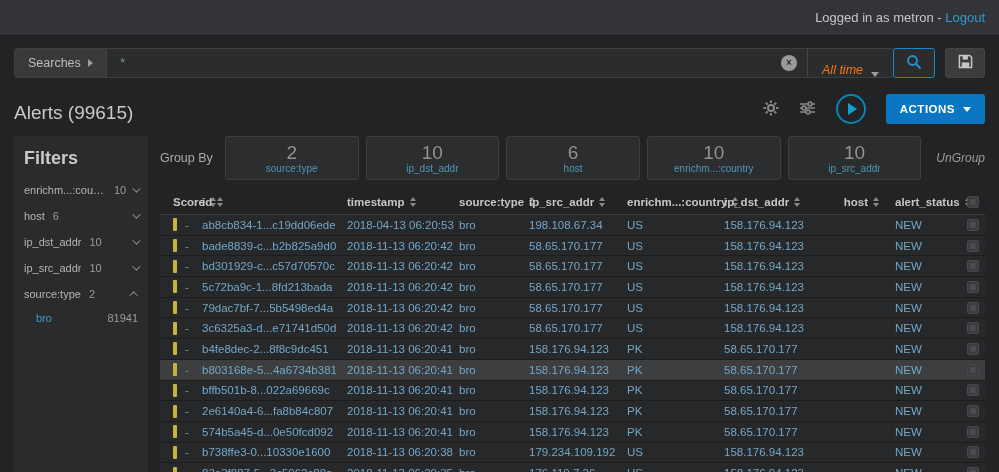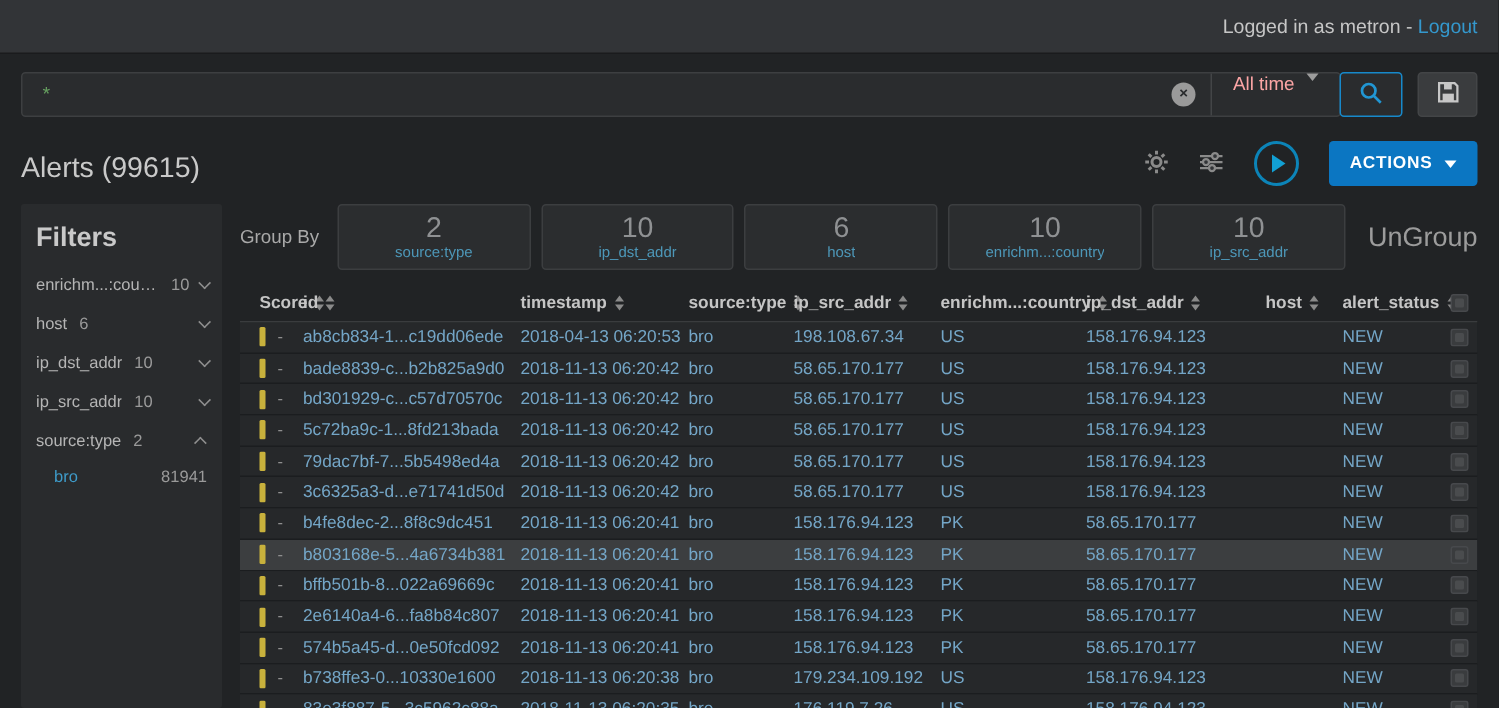--- a/index.html
+++ b/index.html
@@ -18,21 +18,21 @@
   
   .search-row { height:50px; padding:12px 14px 8px; display:flex; align-items:center; }
   .input-group { display:flex; flex:1; height:30px; border:1px solid #3d3f41; border-radius:3px; background:#2a2c2e; }
   .searches-btn { display:flex; align-items:center; gap:7px; padding:0 13px; background:#37393b; color:#bdbdbd;
                   font-size:12.5px; border:none; border-right:1px solid #434547; cursor:pointer; border-radius:3px 0 0 3px; font-family:inherit; }
   .caret-right { width:0; height:0; border-top:4px solid transparent; border-bottom:4px solid transparent; border-left:5px solid #9d9d9d; }
   .query-area { flex:1; display:flex; align-items:center; padding:0 12px; cursor:text; }
   .query-text { color:#66a060; font-size:13px; font-family:"Liberation Mono", monospace; }
   .clear-btn { width:16px; height:16px; border-radius:50%; background:#9a9a9a; color:#2a2c2e; font-size:10px; font-weight:bold;
                display:flex; align-items:center; justify-content:center; align-self:center; margin-right:10px; cursor:pointer; line-height:1; }
-  .time-seg { display:flex; align-items:flex-start; gap:8px; padding:0 14px; border-left:1px solid #434547; color:#fca5a5; font-size:12.5px; cursor:pointer; }
+  .time-seg { display:flex; align-items:flex-end; gap:8px; padding:0 14px; border-left:1px solid #434547; color:#f97316; font-size:12.5px; cursor:pointer;font-style:italic; }
   .caret-down { width:0; height:0; border-left:4px solid transparent; border-right:4px solid transparent; border-top:5px solid #9d9d9d; }
   .search-btn { width:42px; height:30px; margin-left:-1px; background:#2a2c2e; border:1px solid #1789cb; border-radius:3px;
                 display:flex; align-items:center; justify-content:center; cursor:pointer; z-index:2; }
   .save-btn { width:40px; height:30px; margin-left:10px; background:#3a3c3e; border:1px solid #434547; border-radius:3px;
               display:flex; align-items:center; justify-content:center; cursor:pointer; }
 
   
   .title-row { height:44px; padding:6px 14px; display:flex; align-items:flex-end; }
   .page-title { font-size:19px; font-weight:400; color:#c9c9c9; }
   .title-actions { margin-left:auto; display:flex; align-items:center; gap:20px; }
@@ -62,21 +62,21 @@
 
   
   .main { flex:1; display:flex; flex-direction:column; min-width:0; }
   .groupby-row { display:flex; align-items:center; gap:7px; margin-bottom:9px; }
   .groupby-label { font-size:12.5px; color:#a9a9a9; margin-right:5px; white-space:nowrap; }
   .group-cards { display:flex; flex:1; gap:7px; }
   .group-card { flex:1; height:44px; background:#2b2d2f; border:1px solid #3c3e40; border-radius:3px;
                 display:flex; flex-direction:column; align-items:center; justify-content:center; cursor:pointer; }
   .gcount { font-size:19px; color:#8f9193; line-height:21px; }
   .gfield { font-size:10px; color:#4d97b8; line-height:12px; white-space:nowrap; overflow:hidden; max-width:95%; text-overflow:ellipsis; }
-  .ungroup { font-size:18px; color:#9c9c9c; margin-left:8px; cursor:pointer; white-space:nowrap; }
+  .ungroup { font-size:12px; color:#9c9c9c; margin-left:8px; cursor:pointer; white-space:nowrap;font-style:italic; }
 
   
   .alerts-table { display:flex; flex-direction:column; flex:1; overflow:hidden; }
   .thead { display:flex; align-items:center; height:26px; border-bottom:1px solid #3a3c3e; flex-shrink:0; }
   .th { font-size:11.5px; font-weight:bold; color:#c5c5c5; display:flex; align-items:center; cursor:pointer; }
   .sort { display:inline-flex; flex-direction:column; margin-left:5px; }
   .sort i { display:block; width:0; height:0; border-left:3.5px solid transparent; border-right:3.5px solid transparent; }
   .sort .s-up { border-bottom:4px solid #8a8a8a; margin-bottom:2px; }
   .sort .s-down { border-top:4px solid #8a8a8a; }
   .tbody { overflow:hidden; flex:1; }
@@ -109,20 +109,24 @@
 
 <header class="navbar">
   <div class="login-area">
     <span>Logged in as metron -</span>
     <a>Logout</a>
   </div>
 </header>
 
 <div class="search-row">
   <div class="input-group">
+    <button class="searches-btn">
+      <span>Searches</span>
+      <i class="caret-right"></i>
+    </button>
     <div class="query-area">
       <span class="query-text">*</span>
     </div>
     <span class="clear-btn">×</span>
     <div class="time-seg">
       <span>All time</span>
       <i class="caret-down"></i>
     </div>
   </div>
   <button class="search-btn">

